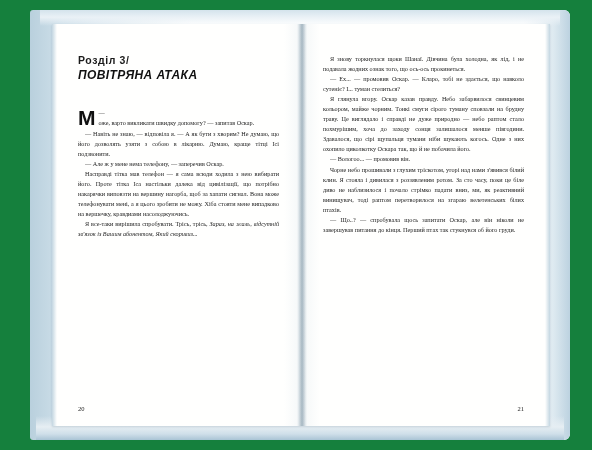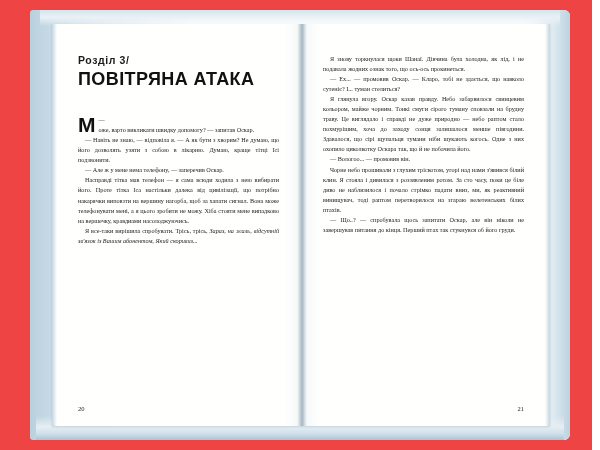--- a/index.html
+++ b/index.html
@@ -11,21 +11,21 @@
     height: 450px;
     overflow: hidden;
     background: #ffffff;
     font-family: "Liberation Serif", serif;
   }
 
   .scene {
     position: relative;
     width: 592px;
     height: 450px;
-    background: #ef4444;
+    background: #15803d;
   }
 
   
   .book {
     position: absolute;
     left: 30px;
     top: 10px;
     width: 540px;
     height: 430px;
   }
@@ -119,26 +119,27 @@
     font-family: "Liberation Sans", sans-serif;
     font-size: 10.5px;
     font-weight: 700;
     letter-spacing: 0.6px;
     color: #1b1b1b;
     margin: 0 0 3px 0;
   }
 
   .chapter-title {
     font-family: "Liberation Sans", sans-serif;
-    font-size: 18px;
+    font-size: 12px;
     font-weight: 700;
     letter-spacing: 0.4px;
     color: #111111;
     margin: 0 0 26px 0;
     line-height: 1.12;
+    font-style: italic;
   }
 
   .body-text {
     font-size: 6.2px;
     line-height: 1.62;
     color: #1d1d1d;
     text-align: justify;
     text-justify: inter-word;
     hyphens: auto;
   }

